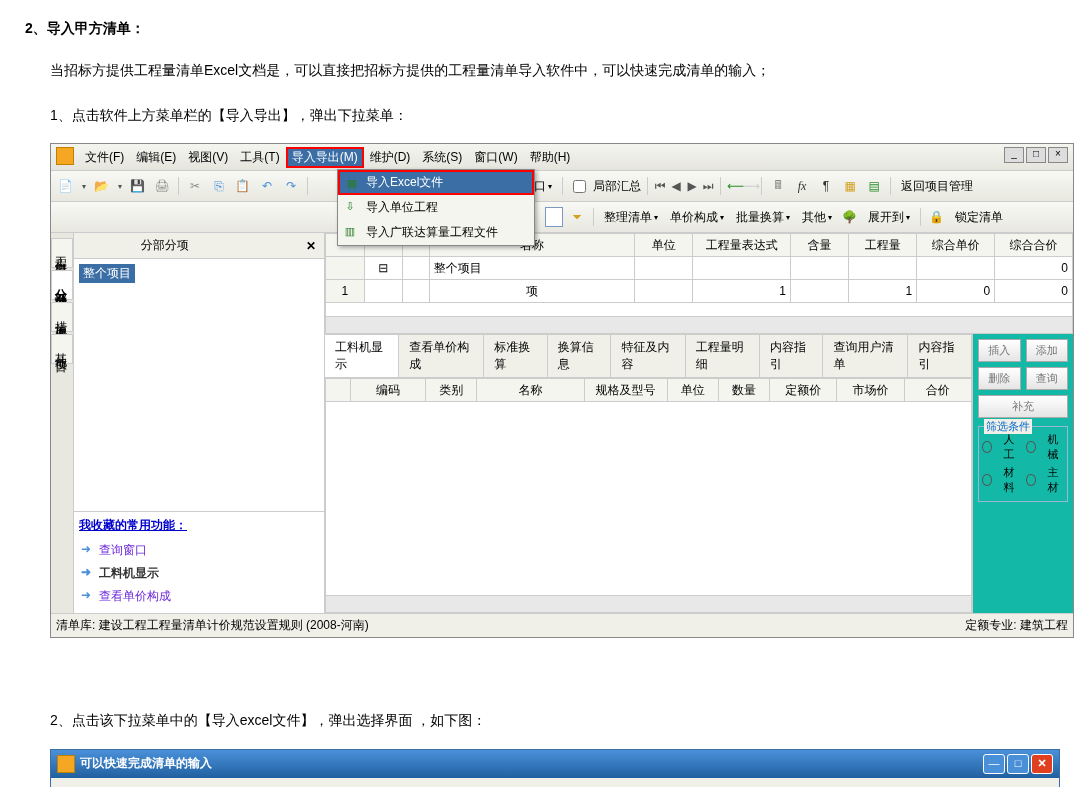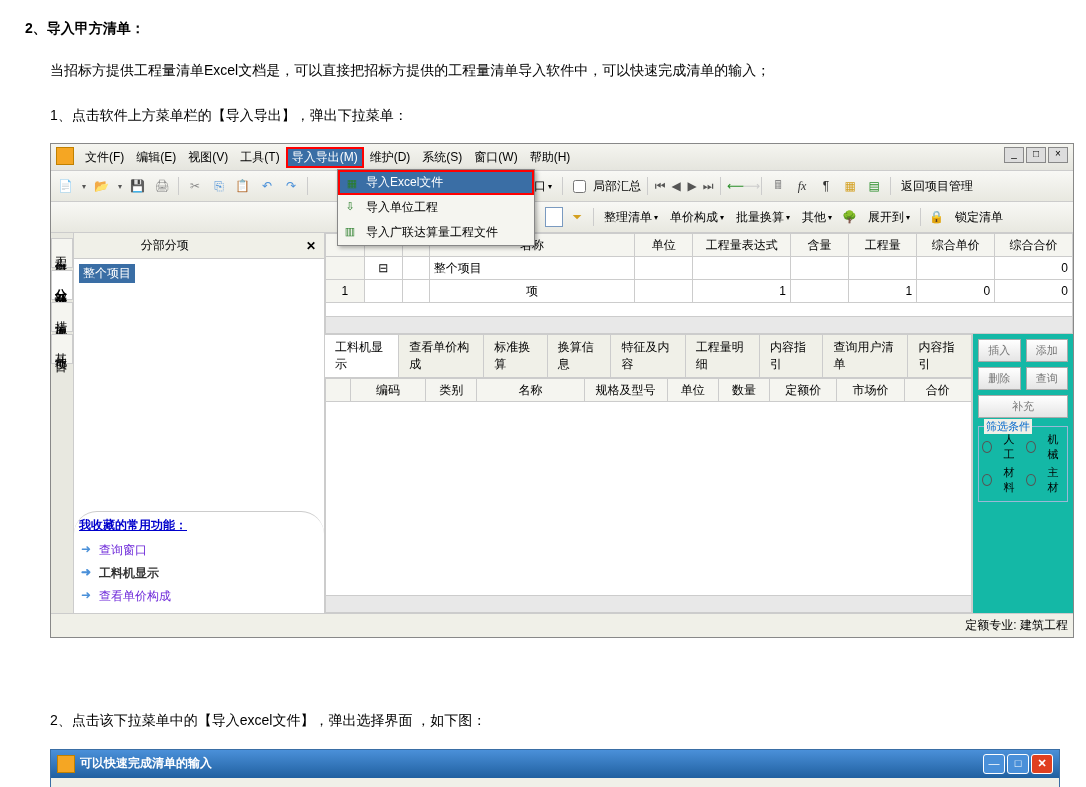--- a/index.html
+++ b/index.html
@@ -192,21 +192,20 @@
     }
     .tree-node {
       background: #3a6ea5;
       color: white;
       padding: 1px 4px;
       display: inline-block;
     }
     .favorites {
       border-top: 1px solid #ccc;
       padding: 5px;
-      border-radius: 23px;
     }
     .fav-header {
       color: #0000cc;
       font-weight: bold;
       text-decoration: underline;
       margin-bottom: 5px;
     }
     .fav-item {
       padding: 3px 5px 3px 20px;
       position: relative;
@@ -673,20 +672,21 @@
                     <span>主材</span>
                   </span>
             </div>
           </div>
         </div>
       </div>
     </div>
   </div>
 
   <div class="statusbar">
+    <span class="status-seg">清单库: 建设工程工程量清单计价规范设置规则 (2008-河南)</span>
     <span class="status-seg" style="margin-left:auto">定额专业: 建筑工程</span>
   </div>
 </div>
 </div>
 
 <div style="height:40px"></div>
 
 <div class="step">2、点击该下拉菜单中的【导入excel文件】，弹出选择界面 ，如下图：</div>
 
 <div class="screenshot-container">

